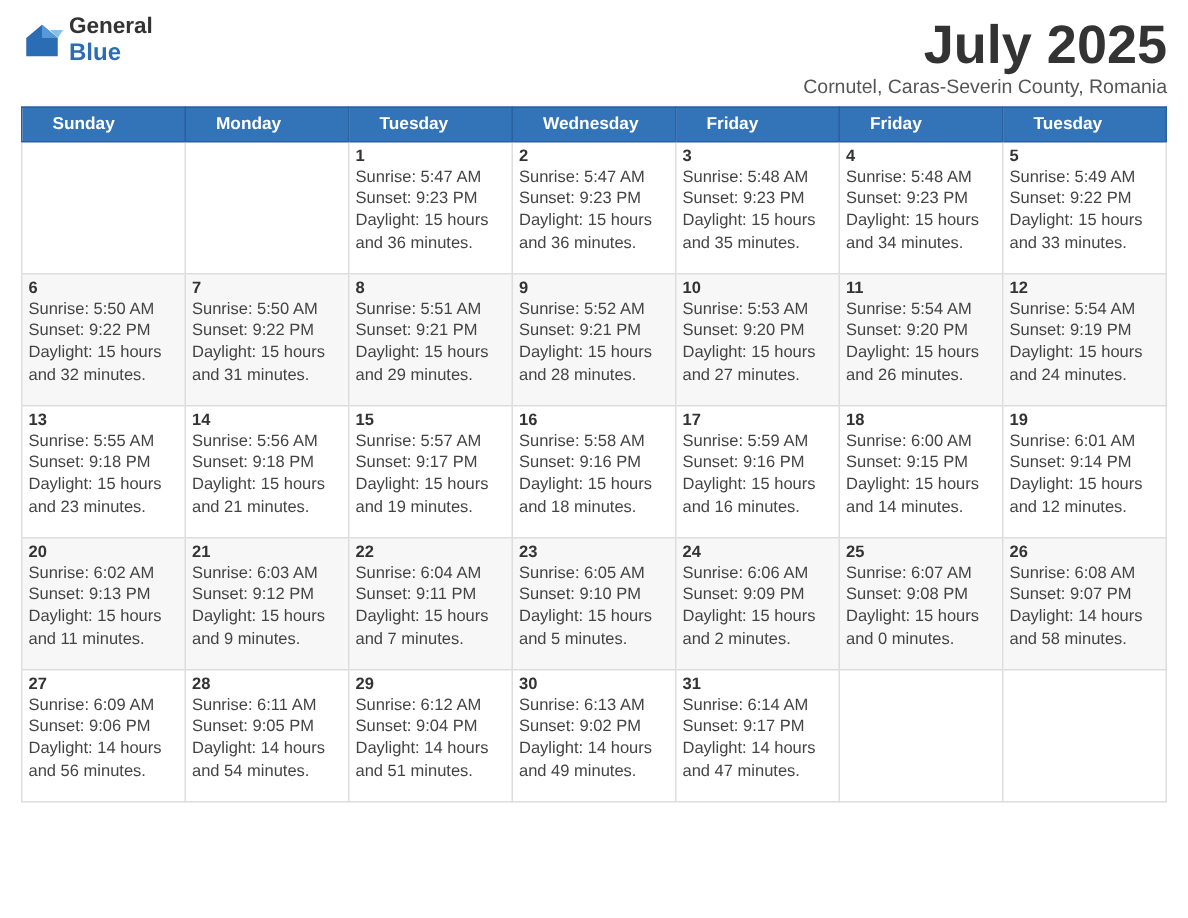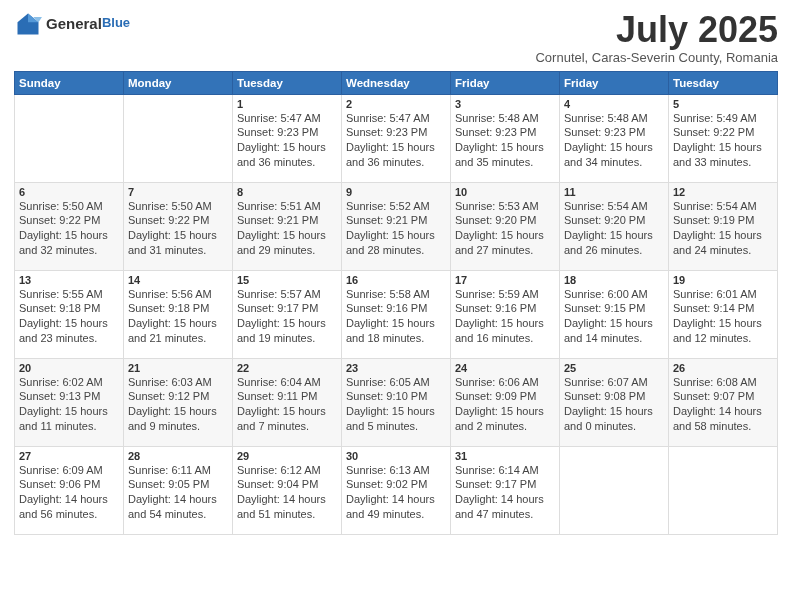--- a/index.html
+++ b/index.html
@@ -21,30 +21,30 @@
       align-items: flex-start;
       margin-bottom: 6px;
     }
     .logo {
       display: flex;
       align-items: center;
       gap: 4px;
     }
     .logo-text {
       display: flex;
-      flex-direction: row;
+      flex-direction: column;
       line-height: 1.1;
     }
     .logo-general {
       font-size: 15px;
       font-weight: bold;
       color: #333;
     }
     .logo-blue {
-      font-size: 13px;
+      font-size: 16px;
       font-weight: bold;
       color: #2a6db5;
     }
     .logo-icon {
       width: 28px;
       height: 28px;
     }
     .title-block {
       text-align: right;
     }
@@ -61,21 +61,21 @@
     .calendar {
       width: 100%;
       border-collapse: collapse;
       border: 1px solid #ccc;
     }
     .calendar th {
       background-color: #3373b8;
       color: #fff;
       font-size: 11.5px;
       font-weight: bold;
-      padding: 5px 4px;
+      padding: 5px 20px;
       text-align: left;
       border: 1px solid #2a5fa0;
     }
     .calendar td {
       width: calc(100% / 7);
       vertical-align: top;
       border: 1px solid #ddd;
       padding: 3px 4px;
       height: 88px;
       background: #fff;

